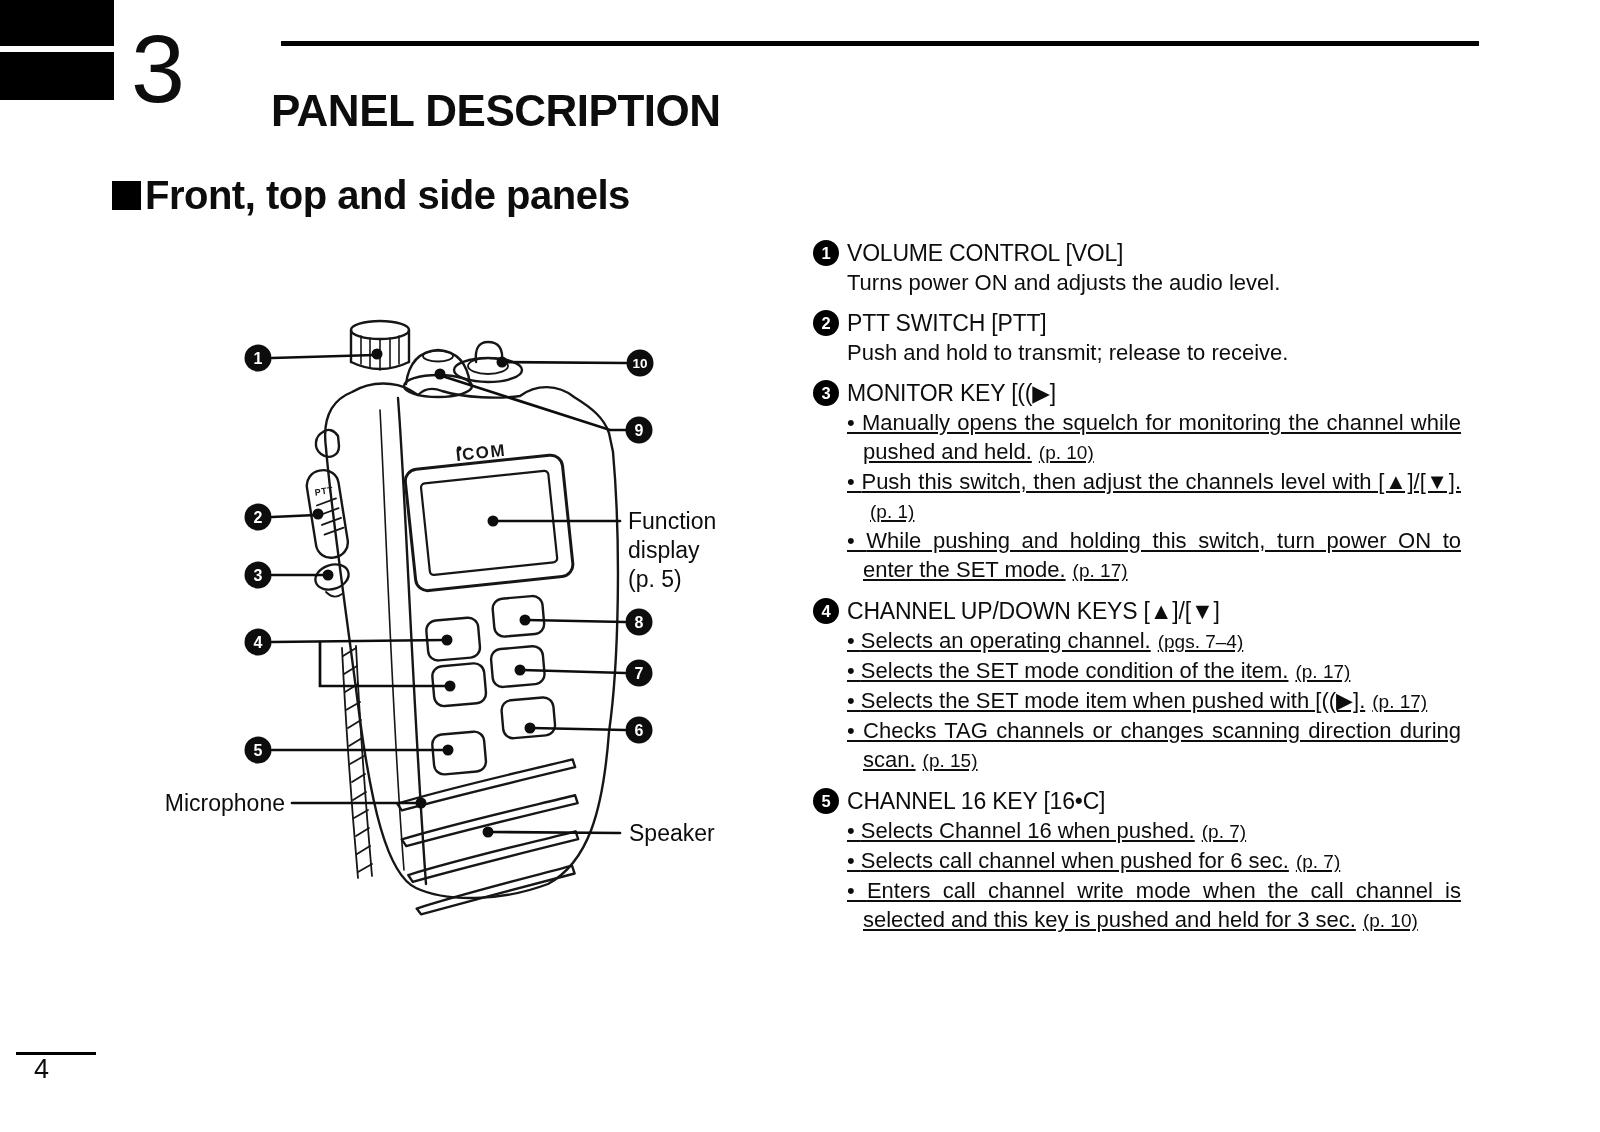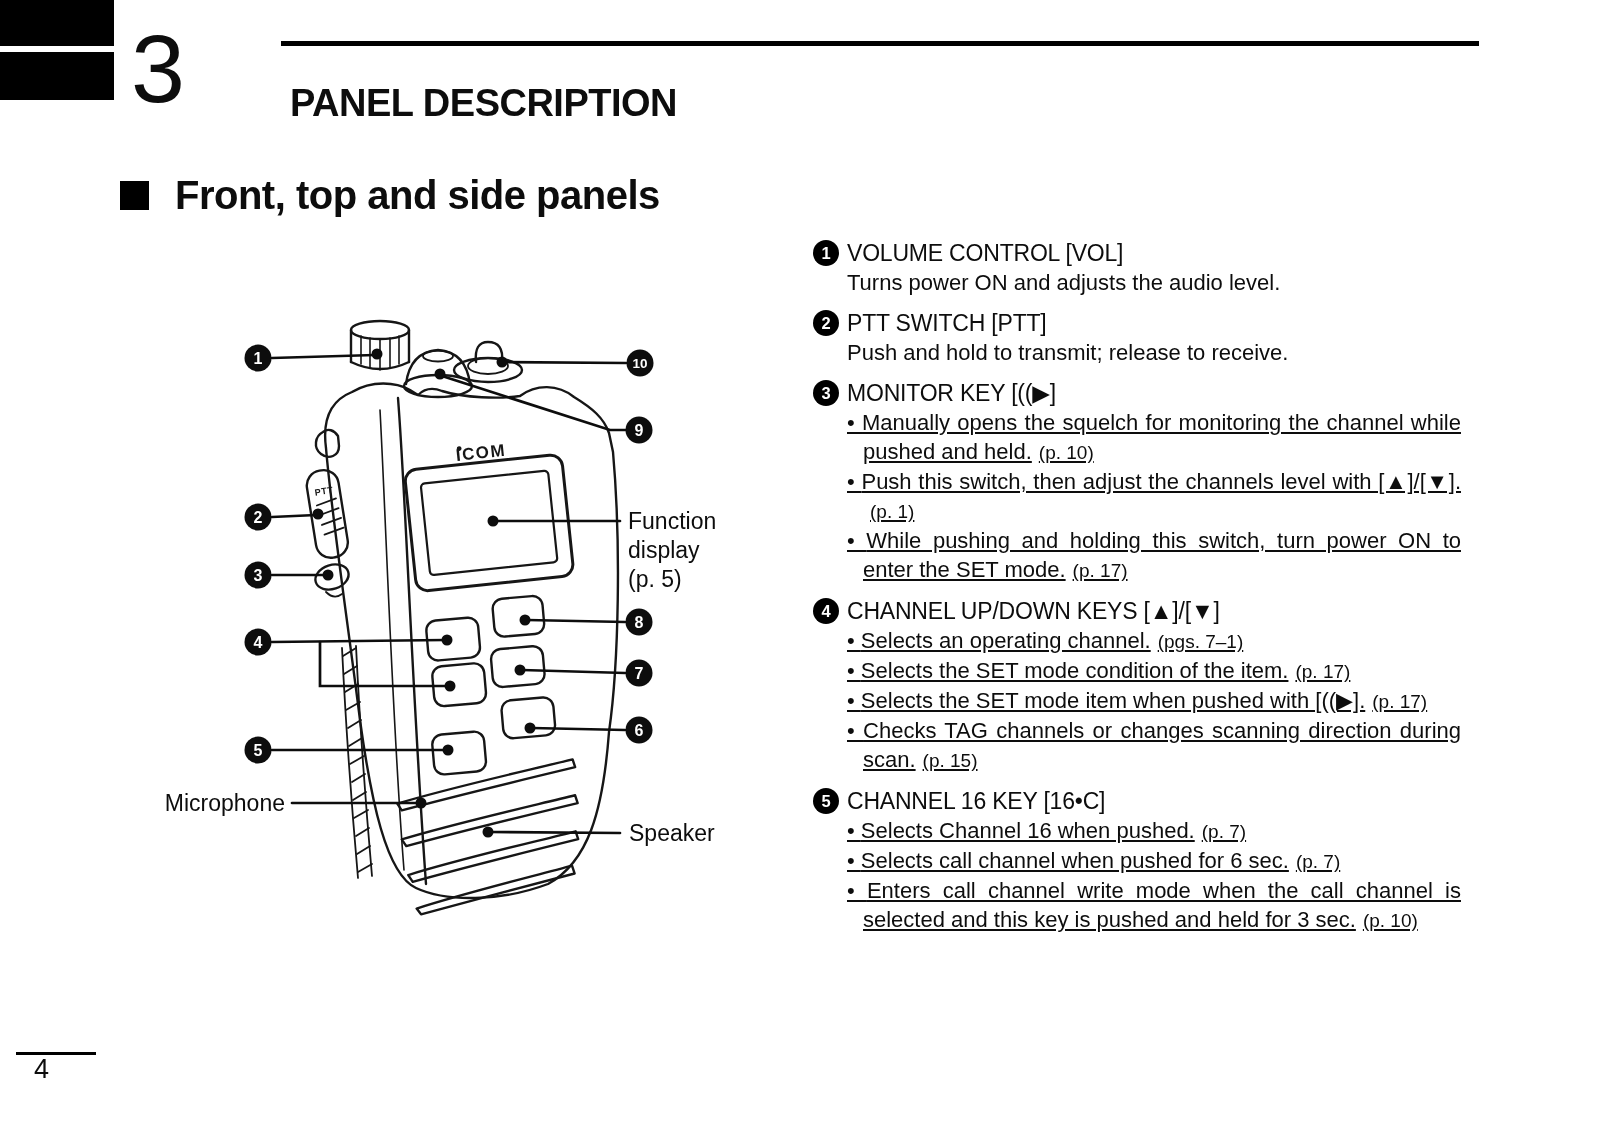--- a/index.html
+++ b/index.html
@@ -6,22 +6,22 @@
   body{
     width:1600px;height:1132px;position:relative;overflow:hidden;
     background:#ffffff;color:#0d0d0d;
     font-family:"Liberation Sans", sans-serif;
   }
   
   .tab1{position:absolute;left:0;top:0;width:114px;height:46px;background:#000;}
   .tab2{position:absolute;left:0;top:52px;width:114px;height:48px;background:#000;}
   .chapter{position:absolute;left:131px;top:20px;font-size:97px;font-weight:400;letter-spacing:-3px;line-height:1;}
   .hrule{position:absolute;left:281px;top:41px;width:1198px;height:5px;background:#000;}
-  .h1{position:absolute;left:271px;top:57px;font-size:38px;font-weight:bold;letter-spacing:-0.5px;white-space:nowrap;margin-left:19px;}
-  .section{position:absolute;left:120px;top:173px;display:flex;align-items:center;gap:26px;}
+  .h1{position:absolute;left:271px;top:57px;font-size:44px;font-weight:bold;letter-spacing:-0.5px;white-space:nowrap;}
+  .section{position:absolute;left:112px;top:173px;display:flex;align-items:center;gap:4px;}
   .section .sq{width:29px;height:29px;background:#000;flex:0 0 29px;}
   .section .stxt{font-size:40px;font-weight:bold;letter-spacing:-0.5px;white-space:nowrap;}
   
   .items{position:absolute;left:813px;top:238px;width:648px;}
   .item{margin:0 0 11px 0;}
   .ihead{display:flex;align-items:center;gap:8px;height:30px;}
   .num{width:26px;height:26px;border-radius:50%;background:#000;color:#fff;
        font-size:16.5px;font-weight:bold;display:flex;align-items:center;justify-content:center;flex:0 0 26px;}
   .ititle{margin:0;font-size:23px;font-weight:normal;letter-spacing:-0.2px;white-space:nowrap;}
   .desc{margin:0 0 0 34px;font-size:22px;line-height:29px;}
@@ -237,21 +237,21 @@
       <li class="bullet"><span>While pushing and holding this switch, turn power ON to enter the SET mode.</span><span class="ref">(p. 17)</span></li>
     </ul>
   </article>
 
   <article class="item">
     <header class="ihead">
       <span class="num">4</span>
       <h3 class="ititle">CHANNEL UP/DOWN KEYS [▲]/[▼]</h3>
     </header>
     <ul class="bullets">
-      <li class="bullet"><span>Selects an operating channel.</span><span class="ref">(pgs. 7–1)</span></li>
+      <li class="bullet"><span>Selects an operating channel.</span><span class="ref">(pgs. 7–4)</span></li>
       <li class="bullet"><span>Selects the SET mode condition of the item.</span><span class="ref">(p. 17)</span></li>
       <li class="bullet"><span>Selects the SET mode item when pushed with [((▶].</span><span class="ref">(p. 17)</span></li>
       <li class="bullet"><span>Checks TAG channels or changes scanning direction during scan.</span><span class="ref">(p. 15)</span></li>
     </ul>
   </article>
 
   <article class="item">
     <header class="ihead">
       <span class="num">5</span>
       <h3 class="ititle">CHANNEL 16 KEY [16•C]</h3>

